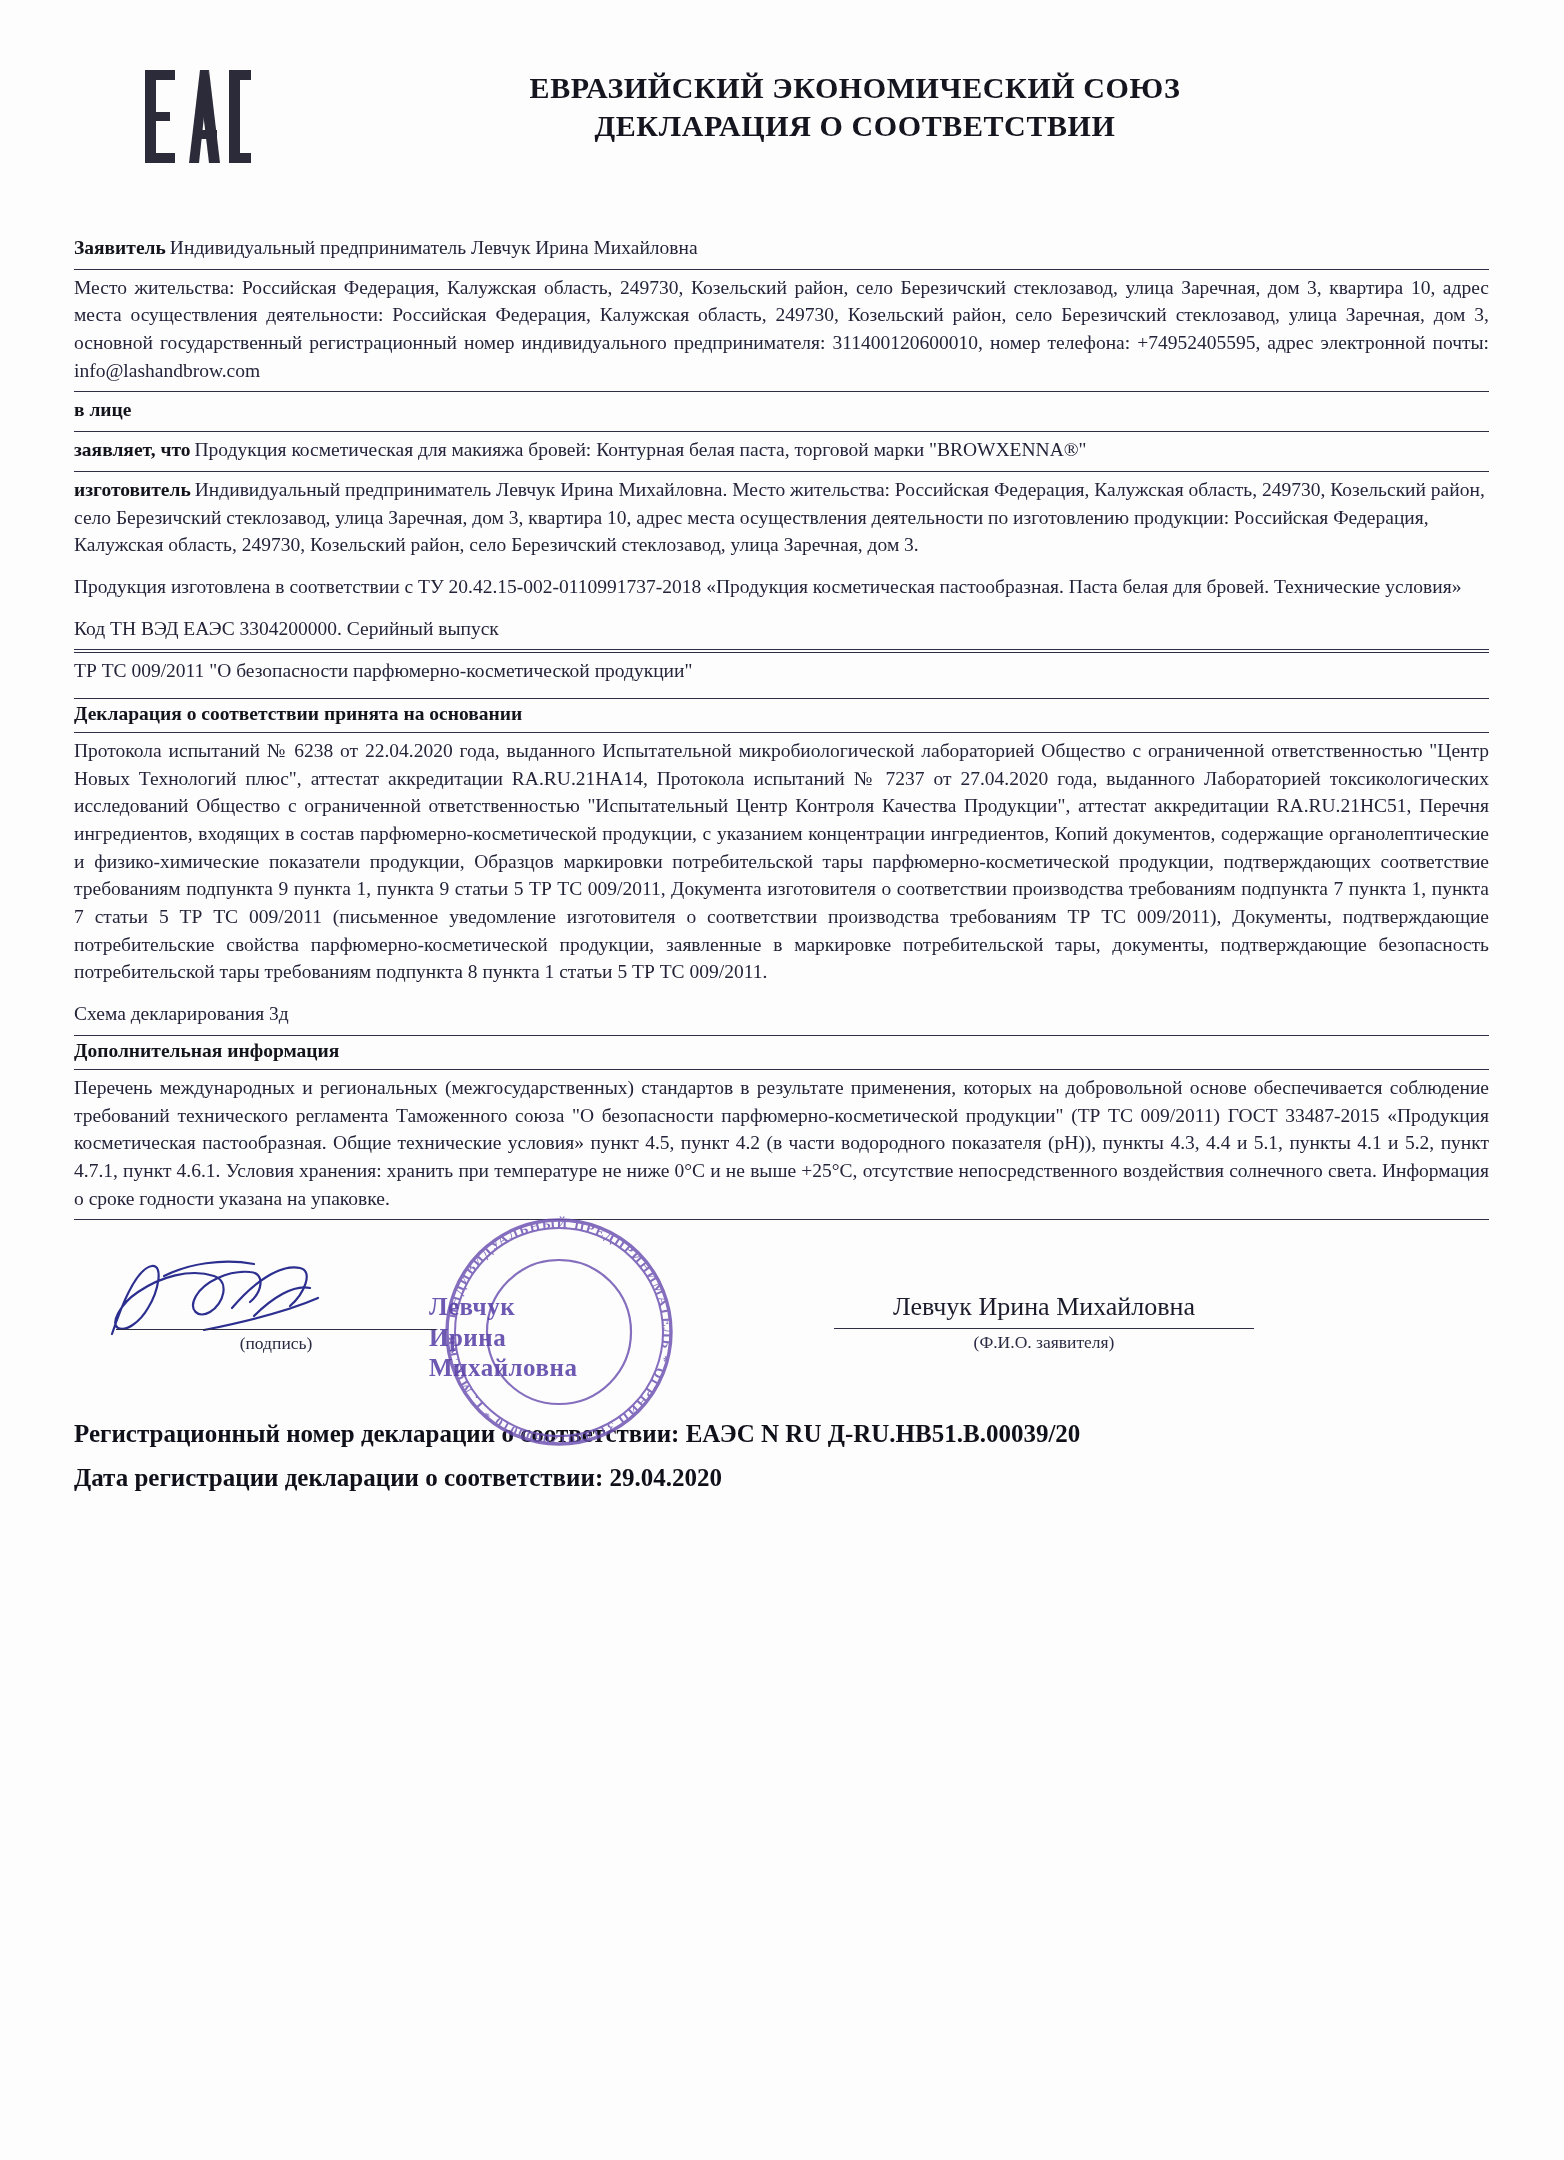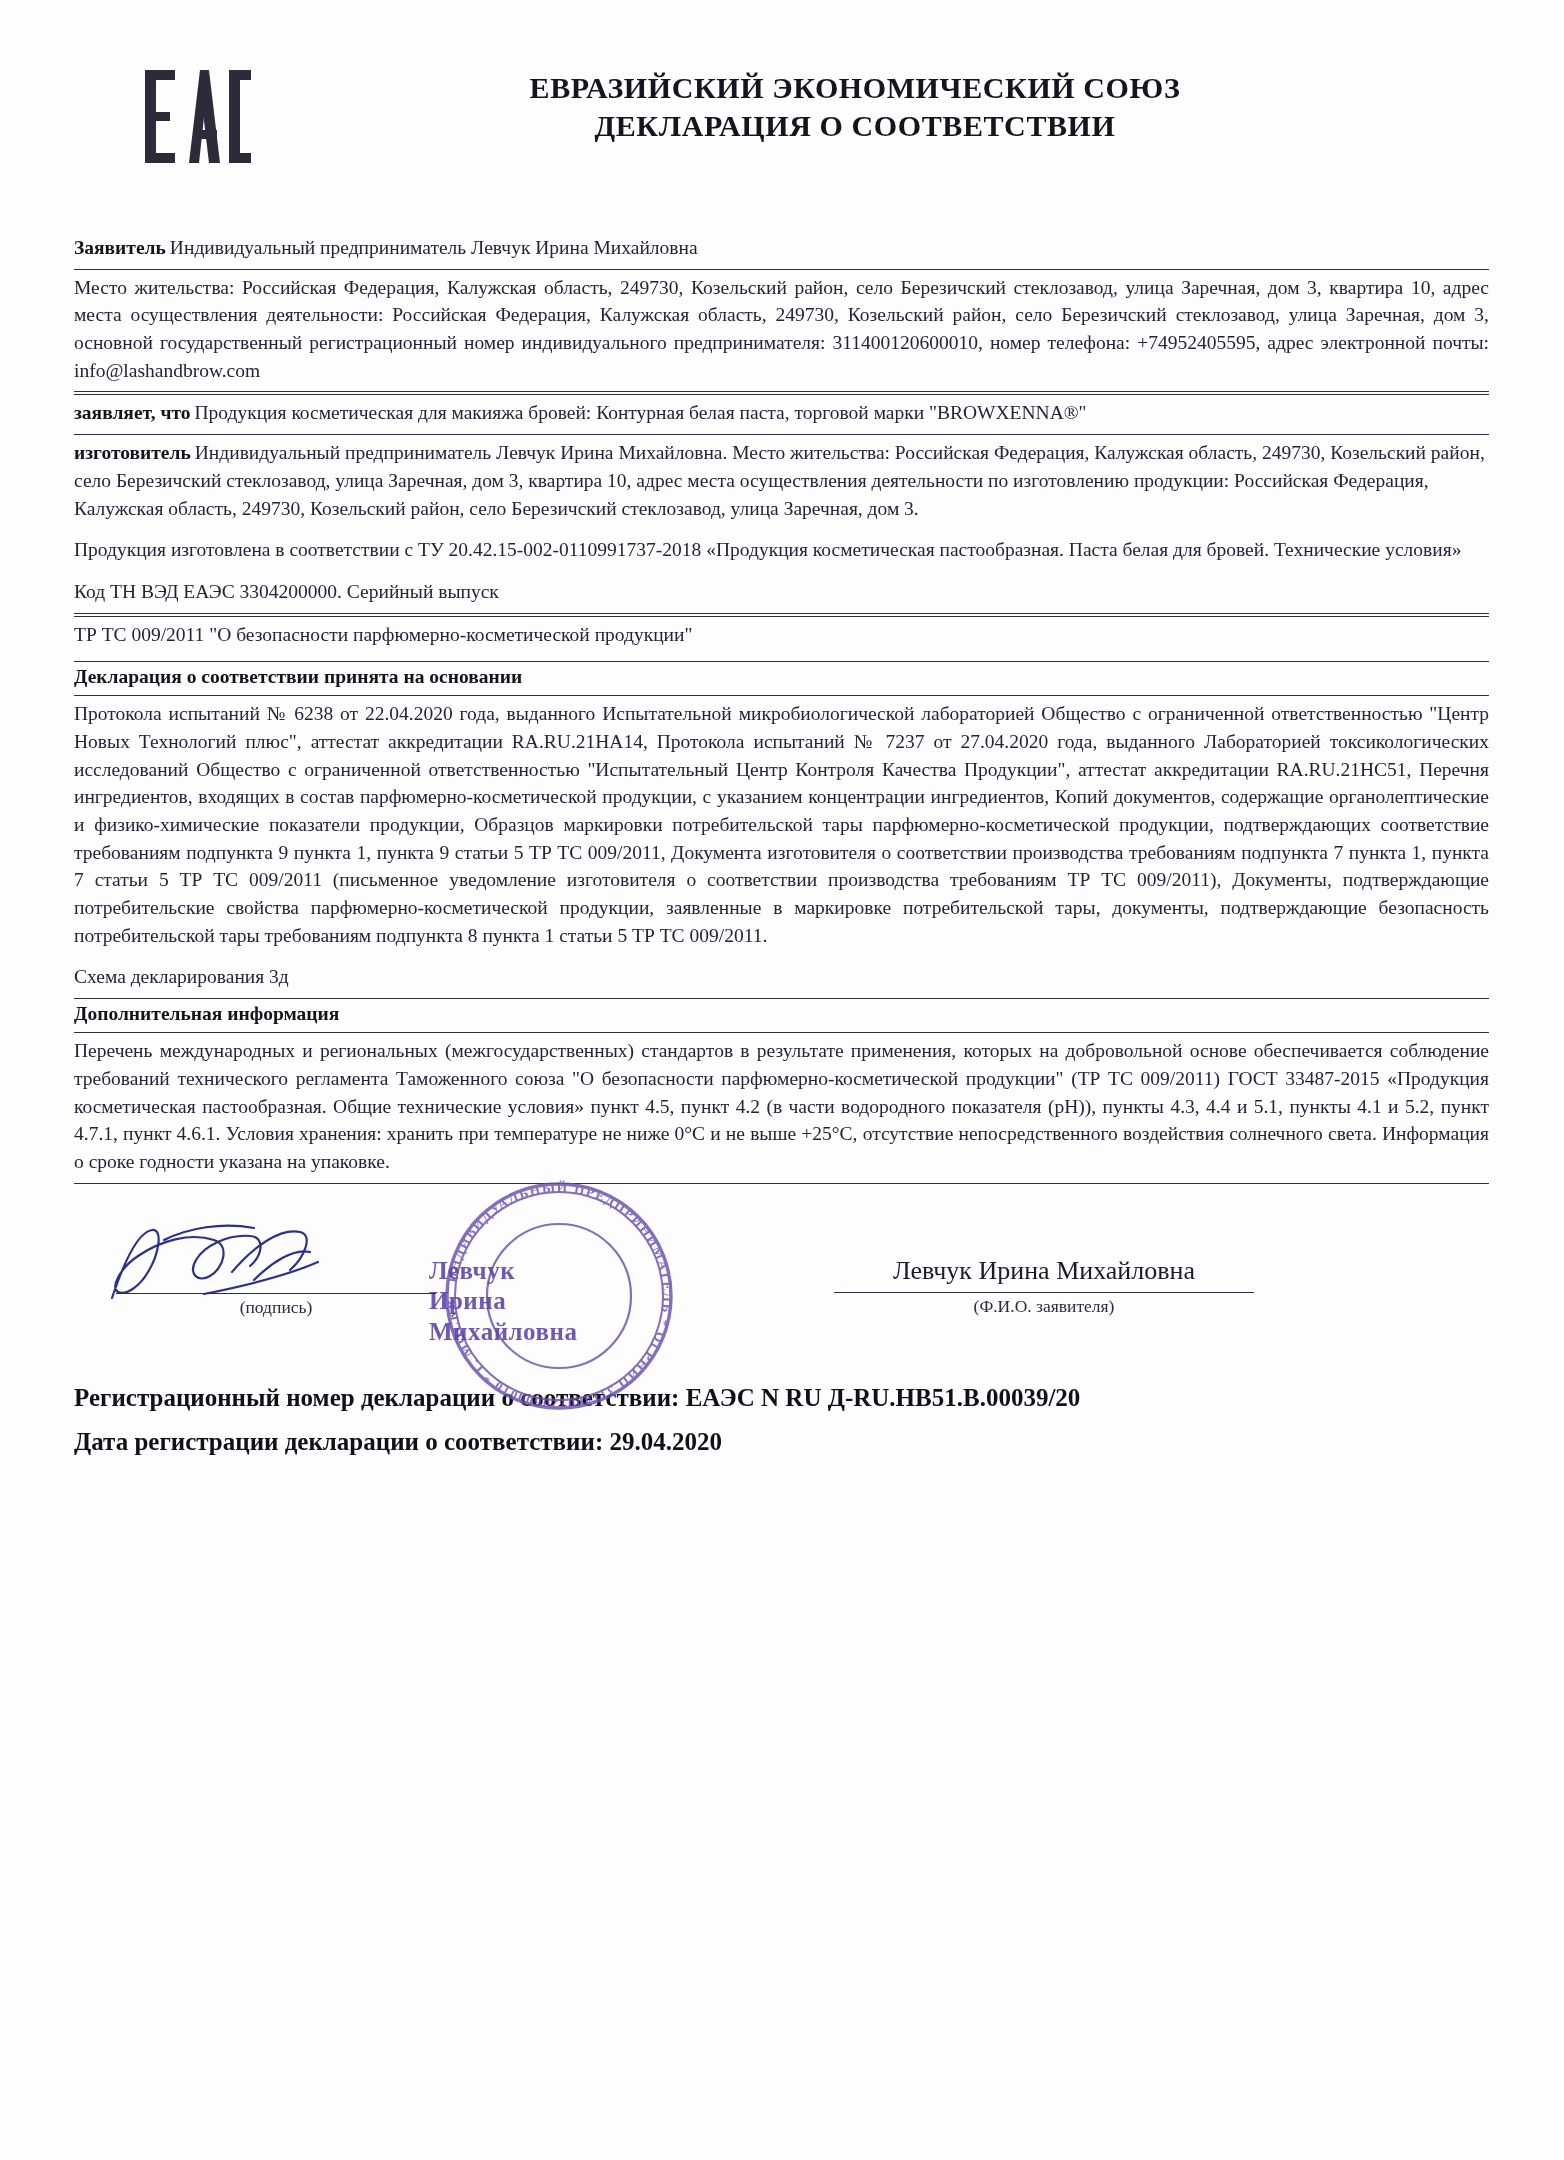--- a/index.html
+++ b/index.html
@@ -209,20 +209,24 @@
       <span class="lbl">Заявитель</span>
       <span class="txt">Индивидуальный предприниматель Левчук Ирина Михайловна</span>
     </div>
     <div class="rule"></div>
 
     <div class="row">
       <div class="txt txt-j">Место жительства: Российская Федерация, Калужская область, 249730, Козельский район, село Березичский стеклозавод, улица Заречная, дом 3, квартира 10, адрес места осуществления деятельности: Российская Федерация, Калужская область, 249730, Козельский район, село Березичский стеклозавод, улица Заречная, дом 3, основной государственный регистрационный номер индивидуального предпринимателя: 311400120600010, номер телефона: +74952405595, адрес электронной почты: info@lashandbrow.com</div>
     </div>
     <div class="rule"></div>
 
+    <div class="row">
+      <span class="lbl">в лице</span>
+      <span class="txt"></span>
+    </div>
     <div class="rule"></div>
 
     <div class="row">
       <span class="lbl">заявляет, что</span>
       <span class="txt">Продукция косметическая для макияжа бровей: Контурная белая паста, торговой марки "BROWXENNA®"</span>
     </div>
     <div class="rule"></div>
 
     <div class="row">
       <span class="lbl">изготовитель</span>

